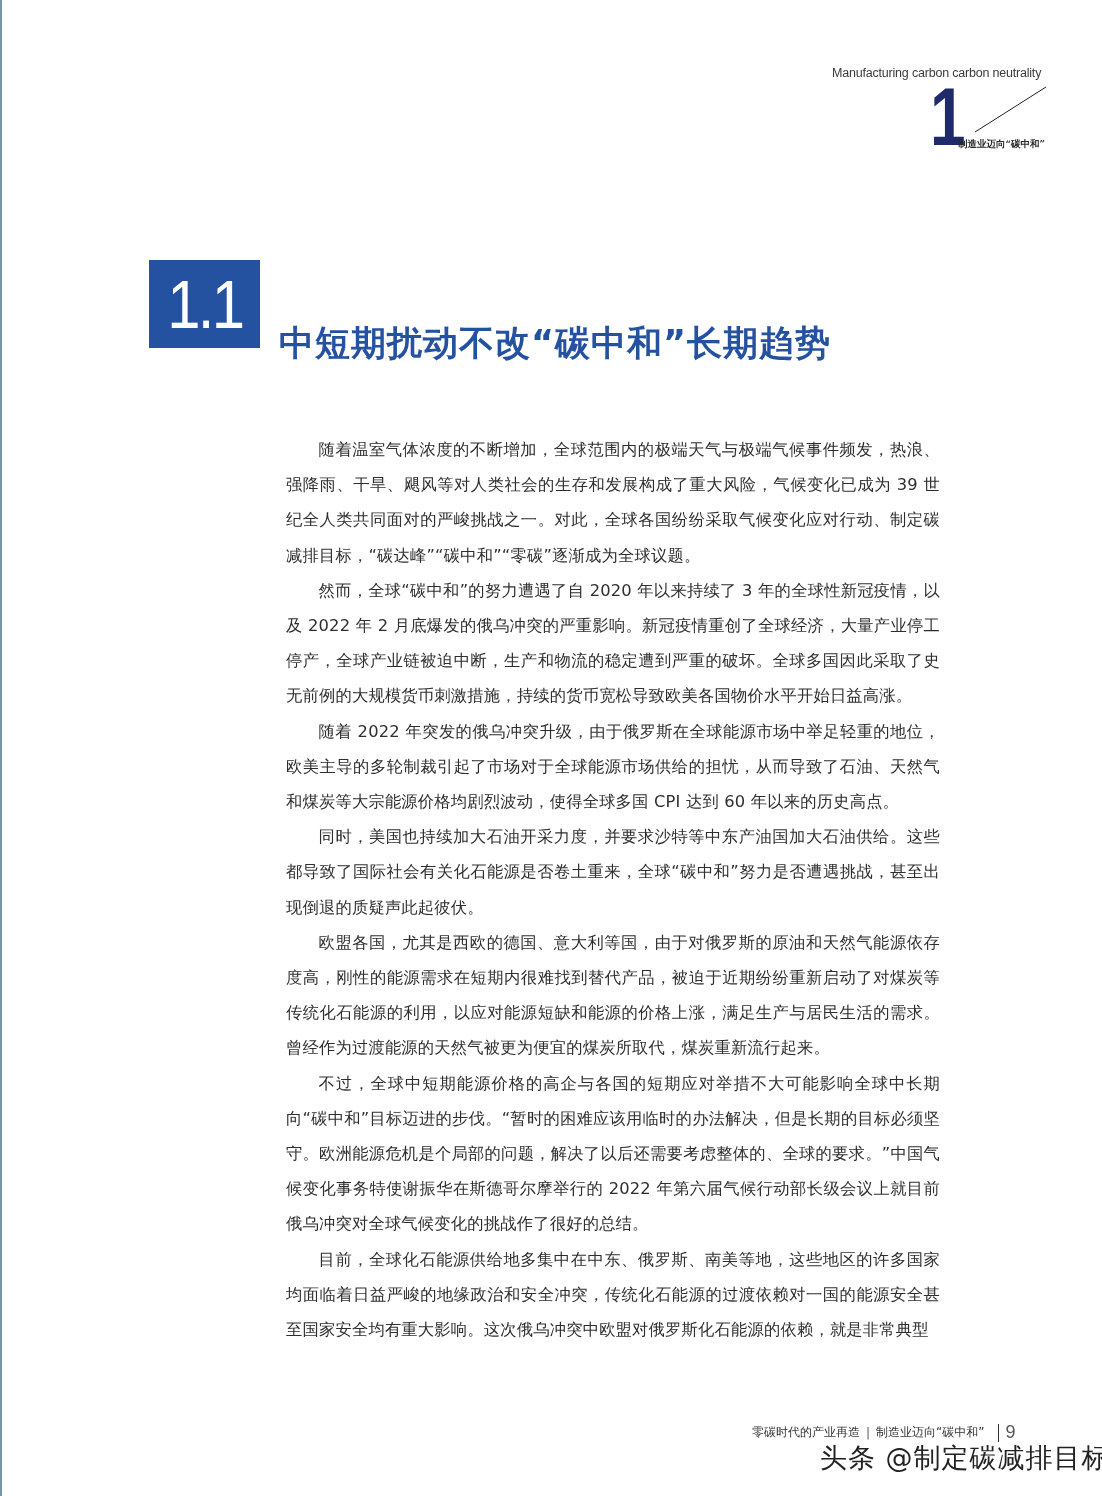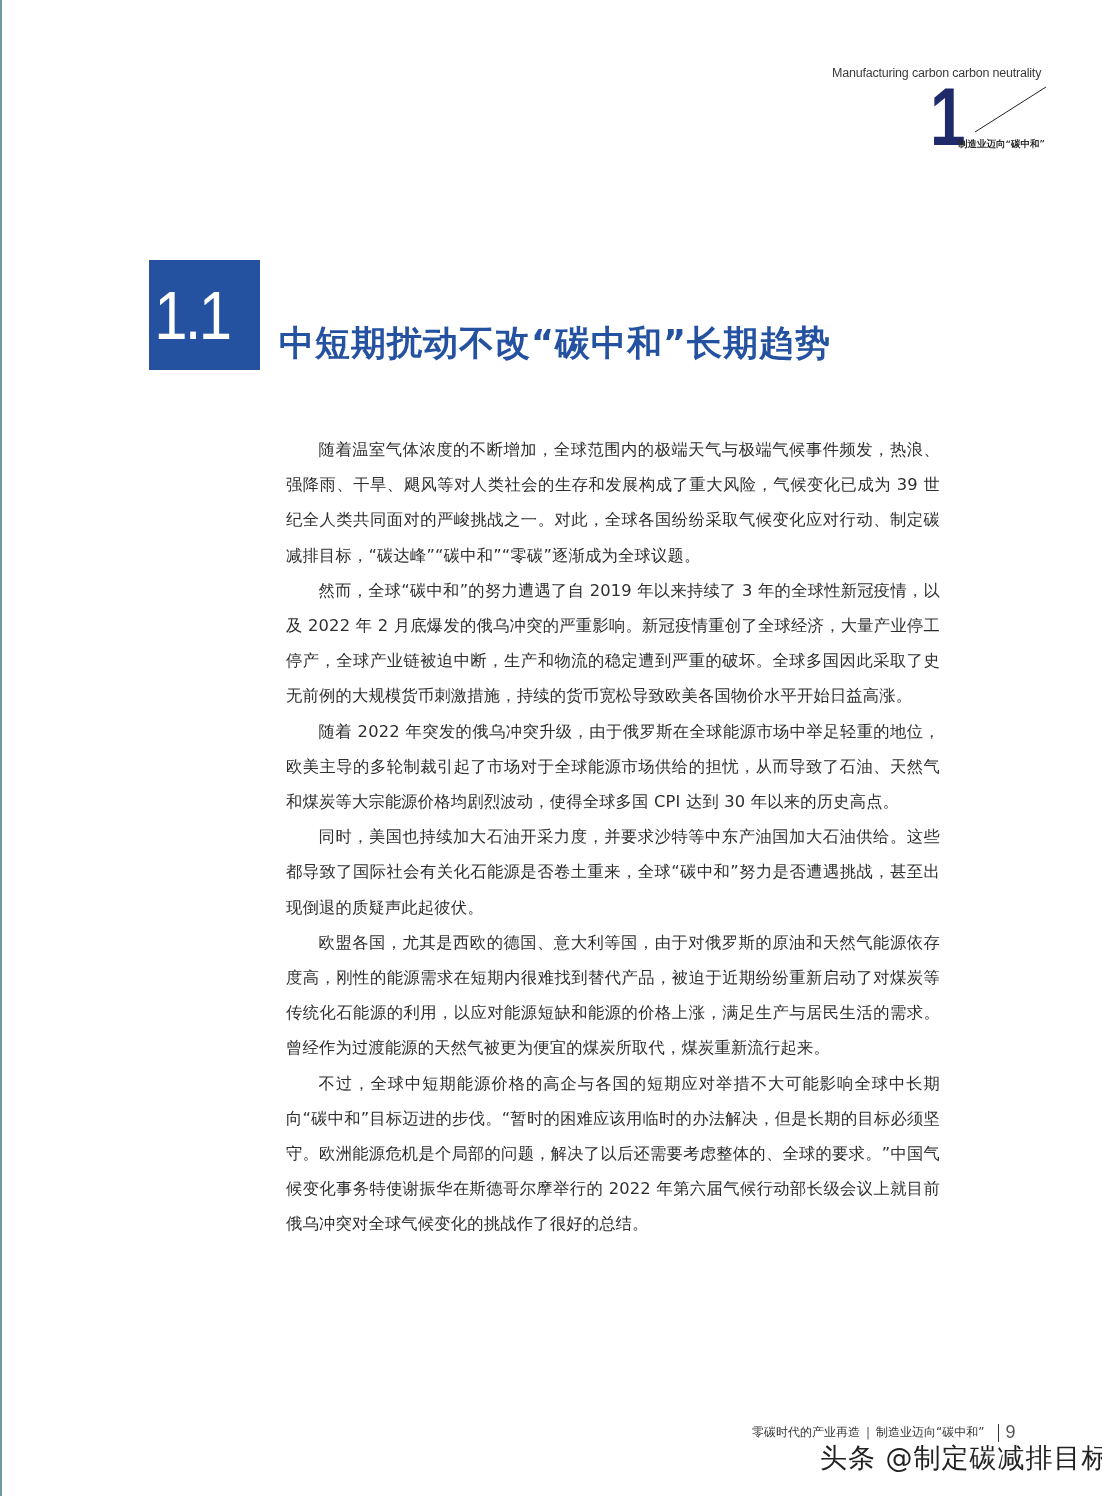--- a/index.html
+++ b/index.html
@@ -37,23 +37,23 @@
     }
     .chapter-cn {
       position: absolute; left: 958px; top: 138px;
       font-family: "DejaVu Serif", "Liberation Serif", serif;
       font-size: 9.5px; color: #2a2a2a; white-space: nowrap;
       font-weight: 700;
     }
     
     .section-box {
       position: absolute; left: 149px; top: 260px;
-      width: 111px; height: 110px;
+      width: 111px; height: 88px;
       background: #2552a0;
-      display: flex; align-items: center; justify-content: flex-start;
+      display: flex; align-items: center; justify-content: center;
     }
     .section-num {
       font-family: "Liberation Sans", sans-serif;
       color: #ffffff; font-size: 68px; line-height: 1;
       letter-spacing: -3px;
       transform: scaleX(0.88);
     }
     .section-title {
       position: absolute; left: 279px; top: 320px;
       font-size: 35px; font-weight: 700; color: #2552a0;
@@ -107,25 +107,26 @@
 </svg>
 <div class="chapter-cn">制造业迈向“碳中和”</div>
 
 <div class="section-box">
   <span class="section-num">1.1</span>
 </div>
 <div class="section-title">中短期扰动不改“碳中和”长期趋势</div>
 
 <div class="body-text">
   <p class="para">随着温室气体浓度的不断增加，全球范围内的极端天气与极端气候事件频发，热浪、强降雨、干旱、飓风等对人类社会的生存和发展构成了重大风险，气候变化已成为 39 世纪全人类共同面对的严峻挑战之一。对此，全球各国纷纷采取气候变化应对行动、制定碳减排目标，“碳达峰”“碳中和”“零碳”逐渐成为全球议题。</p>
-  <p class="para">然而，全球“碳中和”的努力遭遇了自 2019 年以来持续了 3 年的全球性新冠疫情，以及 2022 年 2 月底爆发的俄乌冲突的严重影响。新冠疫情重创了全球经济，大量产业停工停产，全球产业链被迫中断，生产和物流的稳定遭到严重的破坏。全球多国因此采取了史无前例的大规模货币刺激措施，持续的货币宽松导致欧美各国物价水平开始日益高涨。</p>
-  <p class="para">随着 2022 年突发的俄乌冲突升级，由于俄罗斯在全球能源市场中举足轻重的地位，欧美主导的多轮制裁引起了市场对于全球能源市场供给的担忧，从而导致了石油、天然气和煤炭等大宗能源价格均剧烈波动，使得全球多国 CPI 达到 30 年以来的历史高点。</p>
+  <p class="para">然而，全球“碳中和”的努力遭遇了自 2020 年以来持续了 3 年的全球性新冠疫情，以及 2022 年 2 月底爆发的俄乌冲突的严重影响。新冠疫情重创了全球经济，大量产业停工停产，全球产业链被迫中断，生产和物流的稳定遭到严重的破坏。全球多国因此采取了史无前例的大规模货币刺激措施，持续的货币宽松导致欧美各国物价水平开始日益高涨。</p>
+  <p class="para">随着 2022 年突发的俄乌冲突升级，由于俄罗斯在全球能源市场中举足轻重的地位，欧美主导的多轮制裁引起了市场对于全球能源市场供给的担忧，从而导致了石油、天然气和煤炭等大宗能源价格均剧烈波动，使得全球多国 CPI 达到 60 年以来的历史高点。</p>
   <p class="para">同时，美国也持续加大石油开采力度，并要求沙特等中东产油国加大石油供给。这些都导致了国际社会有关化石能源是否卷土重来，全球“碳中和”努力是否遭遇挑战，甚至出现倒退的质疑声此起彼伏。</p>
   <p class="para">欧盟各国，尤其是西欧的德国、意大利等国，由于对俄罗斯的原油和天然气能源依存度高，刚性的能源需求在短期内很难找到替代产品，被迫于近期纷纷重新启动了对煤炭等传统化石能源的利用，以应对能源短缺和能源的价格上涨，满足生产与居民生活的需求。曾经作为过渡能源的天然气被更为便宜的煤炭所取代，煤炭重新流行起来。</p>
   <p class="para">不过，全球中短期能源价格的高企与各国的短期应对举措不大可能影响全球中长期向“碳中和”目标迈进的步伐。“暂时的困难应该用临时的办法解决，但是长期的目标必须坚守。欧洲能源危机是个局部的问题，解决了以后还需要考虑整体的、全球的要求。”中国气候变化事务特使谢振华在斯德哥尔摩举行的 2022 年第六届气候行动部长级会议上就目前俄乌冲突对全球气候变化的挑战作了很好的总结。</p>
+  <p class="para">目前，全球化石能源供给地多集中在中东、俄罗斯、南美等地，这些地区的许多国家均面临着日益严峻的地缘政治和安全冲突，传统化石能源的过渡依赖对一国的能源安全甚至国家安全均有重大影响。这次俄乌冲突中欧盟对俄罗斯化石能源的依赖，就是非常典型</p>
 </div>
 
 <div class="footer-line">
   <span>零碳时代的产业再造</span>
   <span class="footer-sep">|</span>
   <span>制造业迈向“碳中和”</span>
   <span class="footer-page-bar"></span>
   <span class="footer-page">9</span>
 </div>
 

